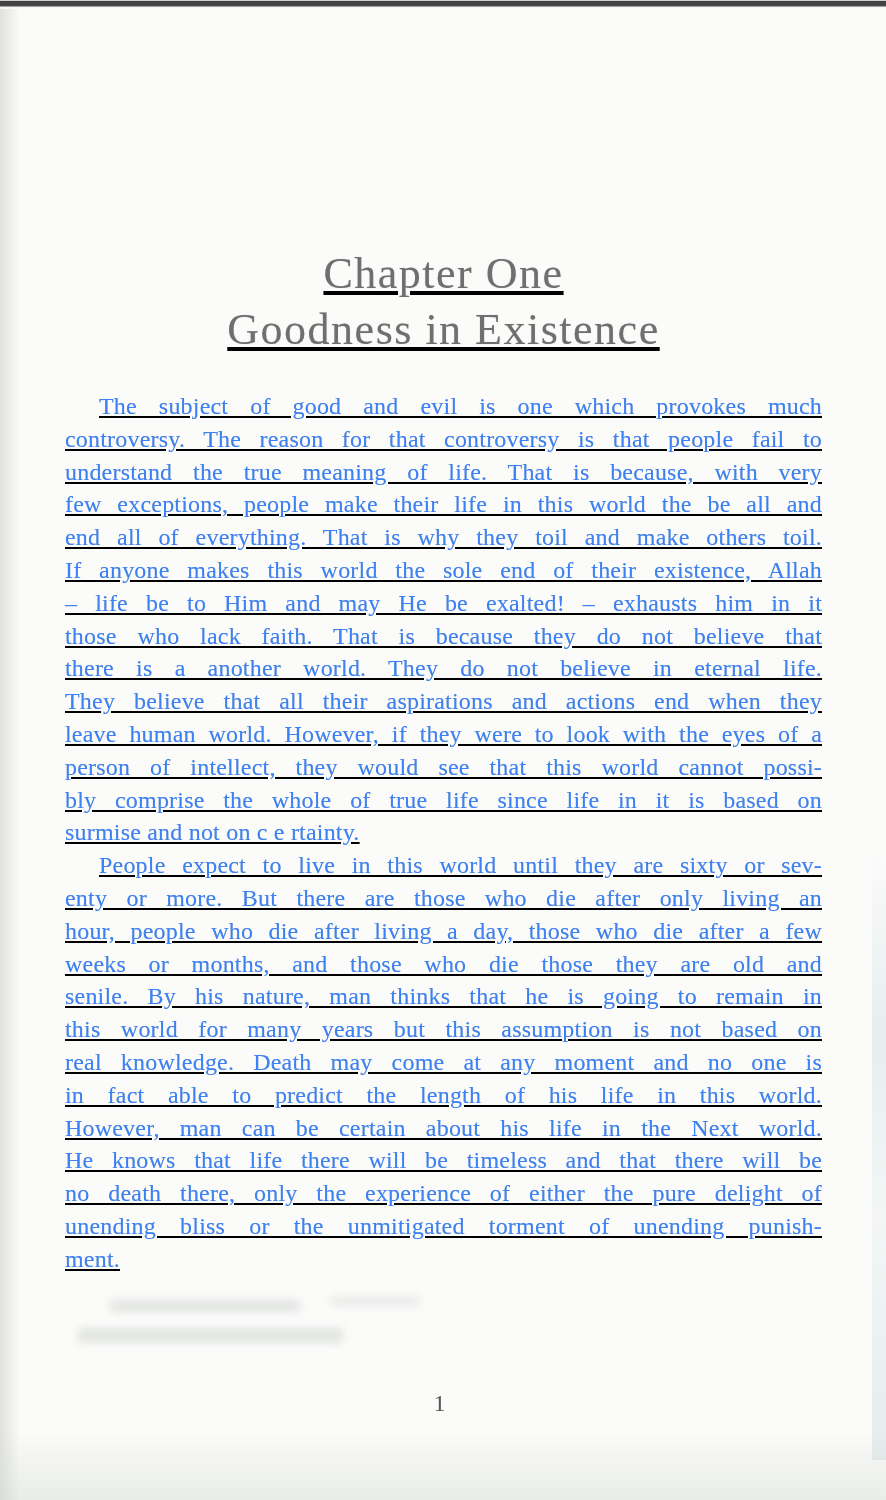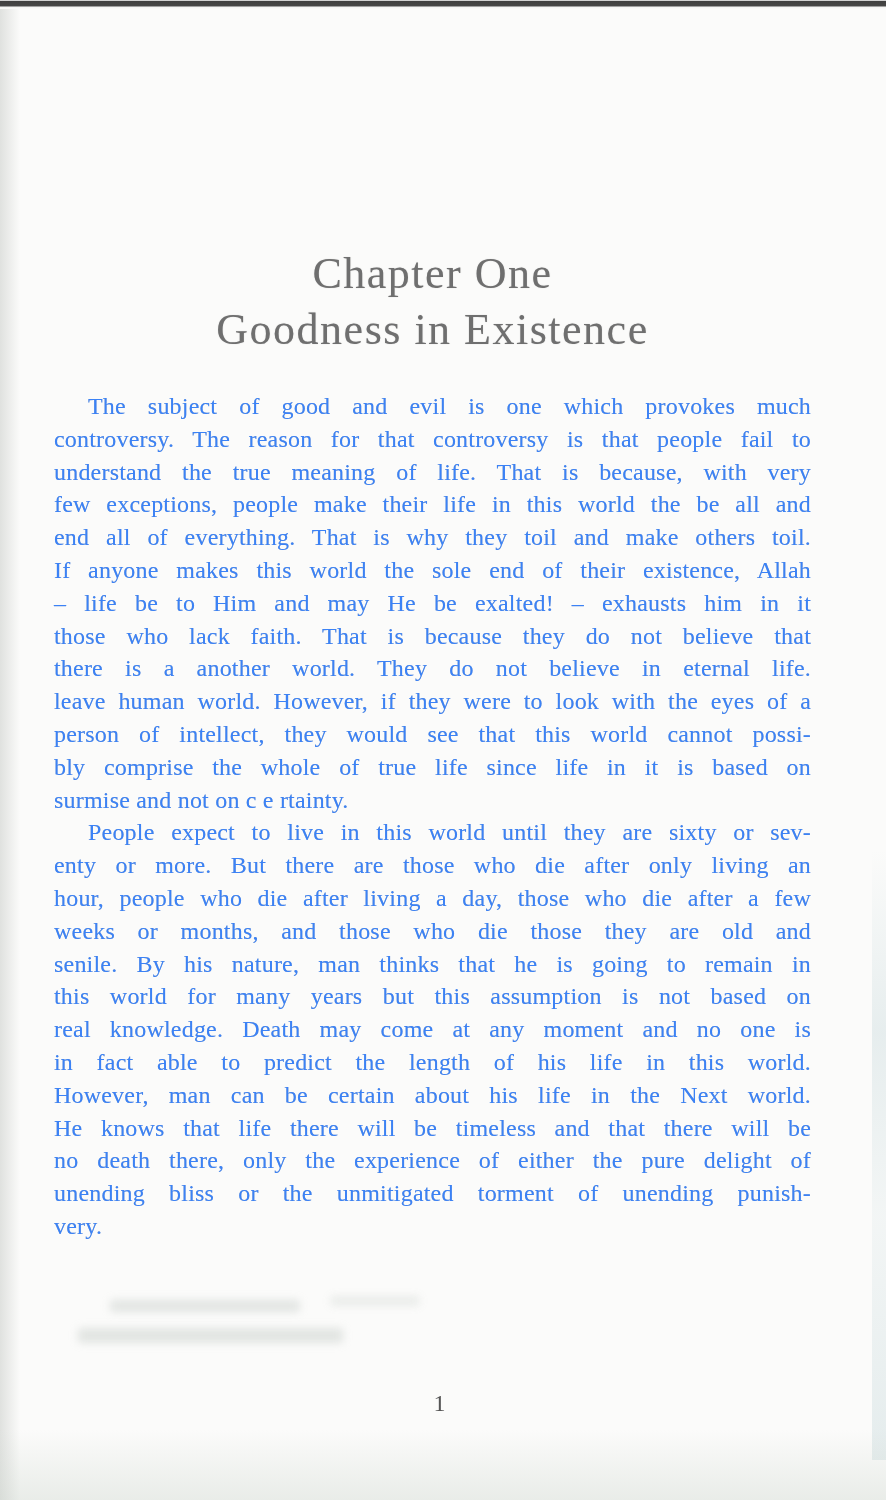--- a/index.html
+++ b/index.html
@@ -55,23 +55,24 @@
     background: rgba(168,180,172,0.30);
     filter: blur(4px);
     border-radius: 4px;
   }
   .ghost-1 { left: 110px; top: 1300px; width: 190px; height: 12px; }
   .ghost-2 { left: 78px;  top: 1328px; width: 265px; height: 15px; }
   .ghost-3 { left: 330px; top: 1296px; width: 90px;  height: 10px; opacity: .7; }
 
   .text-column {
     position: absolute;
-    left: 54px;
+    left: 65px;
     top: 246px;
     width: 757px;
+    text-decoration: underline;
   }
   .chapter-title {
     text-align: center;
     color: #6f6f6f;
     font-size: 44px;
     line-height: 56px;
     letter-spacing: 1.5px;
     text-shadow: 0 0 1px rgba(130,130,130,0.45);
   }
   .body-text {
@@ -120,34 +121,35 @@
     <div class="body-text">
         <div class="line first">The subject of good and evil is one which provokes much</div>
         <div class="line">controversy. The reason for that controversy is that people fail to</div>
         <div class="line">understand the true meaning of life. That is because, with very</div>
         <div class="line">few exceptions, people make their life in this world the be all and</div>
         <div class="line">end all of everything. That is why they toil and make others toil.</div>
         <div class="line">If anyone makes this world the sole end of their existence, Allah</div>
         <div class="line">– life be to Him and may He be exalted! – exhausts him in it</div>
         <div class="line">those who lack faith. That is because they do not believe that</div>
         <div class="line">there is a another world. They do not believe in eternal life.</div>
+        <div class="line">They believe that all their aspirations and actions end when they</div>
         <div class="line">leave human world. However, if they were to look with the eyes of a</div>
         <div class="line">person of intellect, they would see that this world cannot possi-</div>
         <div class="line">bly comprise the whole of true life since life in it is based on</div>
         <div class="line para-end">surmise and not on c e rtainty.</div>
         <div class="line first">People expect to live in this world until they are sixty or sev-</div>
         <div class="line">enty or more. But there are those who die after only living an</div>
         <div class="line">hour, people who die after living a day, those who die after a few</div>
         <div class="line">weeks or months, and those who die those they are old and</div>
         <div class="line">senile. By his nature, man thinks that he is going to remain in</div>
         <div class="line">this world for many years but this assumption is not based on</div>
         <div class="line">real knowledge. Death may come at any moment and no one is</div>
         <div class="line">in fact able to predict the length of his life in this world.</div>
         <div class="line">However, man can be certain about his life in the Next world.</div>
         <div class="line">He knows that life there will be timeless and that there will be</div>
         <div class="line">no death there, only the experience of either the pure delight of</div>
         <div class="line">unending bliss or the unmitigated torment of unending punish-</div>
-        <div class="line para-end">very.</div>
+        <div class="line para-end">ment.</div>
       </div>
   </div>
 
   <div class="page-number">1</div>
 </div>
 
 </body></html>

